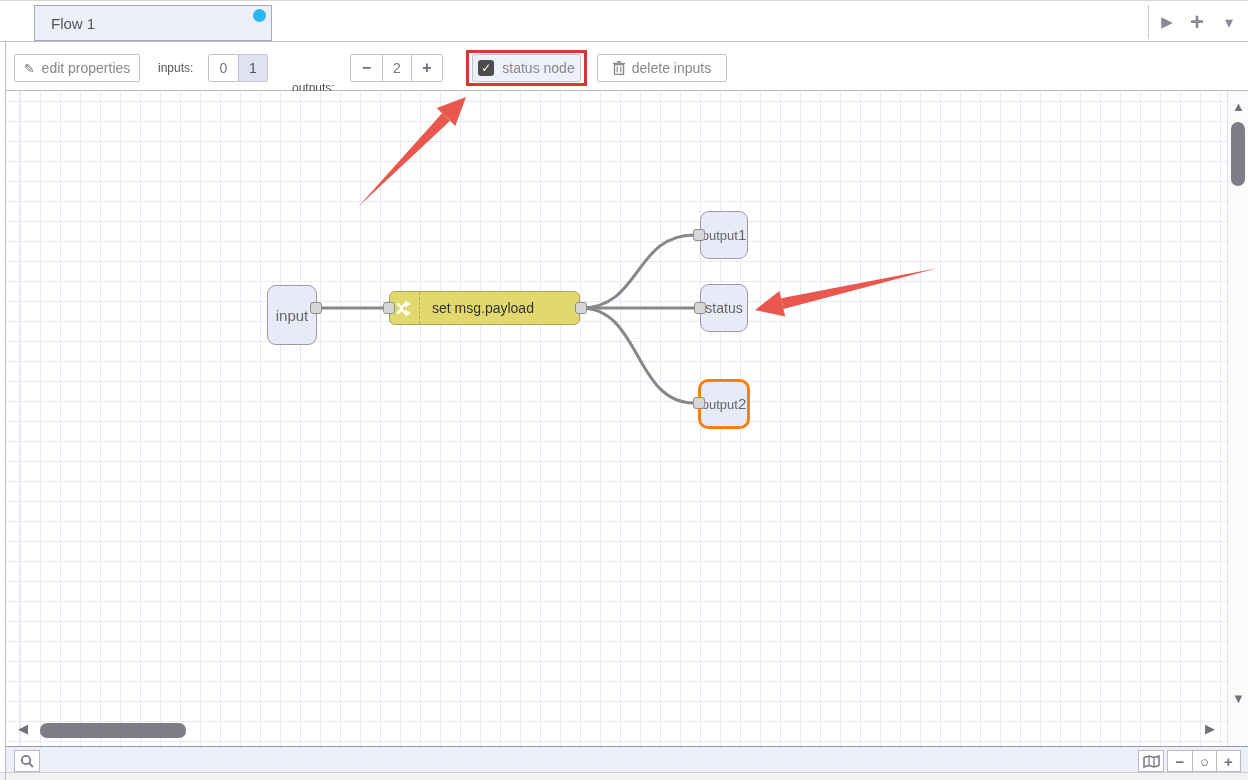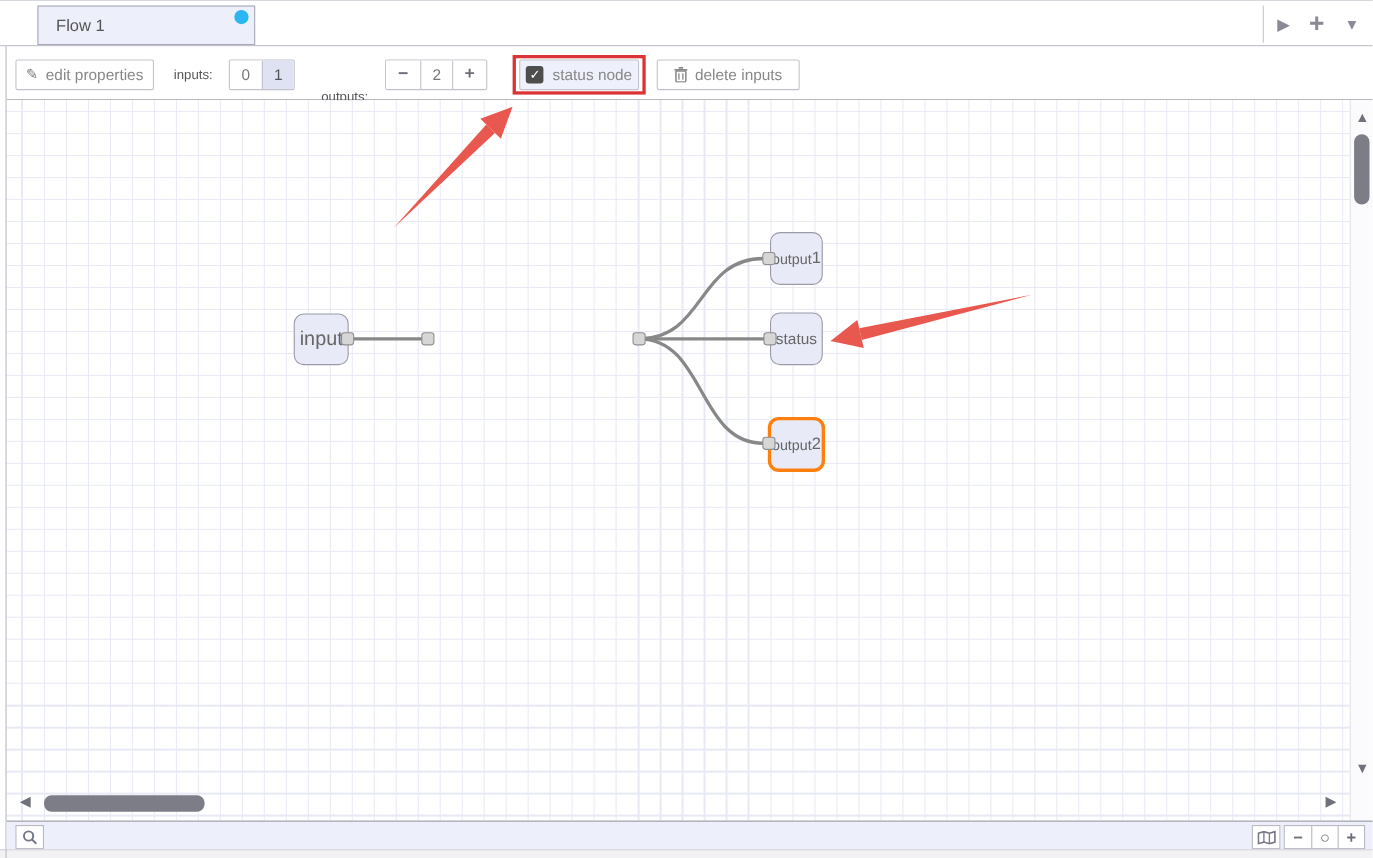--- a/index.html
+++ b/index.html
@@ -6,21 +6,21 @@
   html,body { background:#fff; }
   .screen {
     position:relative; width:1248px; height:780px; overflow:hidden;
     font-family:"Liberation Sans","DejaVu Sans",sans-serif;
     background:#fff; border-top:1px solid #d7d7de;
   }
   
   .tabbar { position:absolute; left:0; top:0; width:1248px; height:41px; background:#fff; }
   .tabbar-line { position:absolute; left:0; top:40px; width:1248px; height:1px; background:#bfbfc9; z-index:1; }
   .tab { position:absolute; top:4px; display:flex; align-items:center; font-size:15px; }
-  .tab.inactive { left:34px; width:198px; height:36px; background:#edeffa; border:1px solid #a8a8b8; color:#555; z-index:0; }
+  .tab.inactive { left:34px; width:238px; height:36px; background:#edeffa; border:1px solid #a8a8b8; color:#555; z-index:0; }
   .tab.inactive .tab-label { padding-left:16px; }
   .tab.active { left:278px; width:242px; height:41px; background:#fff; border:1px solid #9b9ba8; border-bottom:none; color:#3f3f3f; font-weight:bold; z-index:2; }
   .mod-dot { position:absolute; width:13px; height:13px; border-radius:50%; background:#29b6f2; }
   .tab.inactive .mod-dot { right:5px; top:3px; }
   .tab.active .mod-dot { right:6px; top:4px; }
   .subflow-icon { margin-left:10px; margin-right:8px; display:inline-flex; }
   .tabbar-sep { position:absolute; left:1148px; top:4px; width:1px; height:34px; background:#c9c9d2; }
   .tabbar-btn { position:absolute; top:8px; width:26px; height:26px; display:flex; align-items:center; justify-content:center; color:#8a8a94; cursor:pointer; }
   .tb-scroll { left:1154px; font-size:15px; }
   .tb-add { left:1184px; font-size:24px; font-weight:bold; }
@@ -52,21 +52,21 @@
   .canvas { position:absolute; left:6px; top:90px; width:1221px; height:655px; background:#fff;
     background-image:
       repeating-linear-gradient(to right, #e7e9f5 0 1px, transparent 1px 20px),
       repeating-linear-gradient(to bottom, #e7e9f5 0 1px, transparent 1px 20px);
     background-position:14px 10px; overflow:hidden; }
   .wires { position:absolute; left:0; top:0; z-index:1; }
   .node { position:absolute; z-index:2; background:#e8eaf8; border:1px solid #9a9aa8; border-radius:9px;
           display:flex; flex-direction:row; align-items:center; justify-content:center; color:#666; cursor:pointer; }
   .node-small { width:48px; height:48px; font-size:13px; }
   .node-l2 { font-size:15px; margin-top:-1px; }
-  .node-input  { left:261px; top:194px; width:50px; height:47px; font-size:18px;align-items:center; }
+  .node-input  { left:261px; top:194px; width:50px; height:60px; font-size:15px;align-items:center; }
   .node-output1 { left:694px; top:120px; }
   .node-status { left:694px; top:193px; font-size:14px; }
   .node-output2 { left:692px; top:288px; width:52px; height:50px; border:3px solid #ff7f0e; border-radius:10px; font-size:13px; }
   .node-change { position:absolute; left:383px; top:200px; width:191px; height:34px; z-index:2;
                  background:#e2d96e; border:1px solid #ada450; border-radius:6px; display:flex; align-items:center; cursor:pointer; }
   .change-iconbox { width:30px; height:32px; border-right:1px dashed #b6ad52; display:flex; align-items:center; justify-content:center; }
   .change-label { padding-left:12px; font-size:14px; color:#333; }
   .port { position:absolute; width:12px; height:12px; background:#d6d6d6; border:1px solid #8f8f8f; border-radius:3px; z-index:3; cursor:crosshair; }
   .arrows { position:absolute; left:0; top:0; z-index:4; pointer-events:none; }
   
@@ -148,20 +148,33 @@
       <path d="M575,217 C635,217 628,144 688,144" stroke="#888" stroke-width="3" fill="none"></path>
       <path d="M575,217 L694,217" stroke="#888" stroke-width="3" fill="none"></path>
       <path d="M575,217 C635,217 628,312 688,312" stroke="#888" stroke-width="3" fill="none"></path>
     </svg>
 
     <div class="node node-input">
       <span>input</span>
     </div>
     <div class="port" style="left:304px; top:211px;"></div>
 
+    <div class="node-change">
+      <span class="change-iconbox">
+        <span style="display:inline-flex">
+          <svg width="19" height="19" viewBox="0 0 19 19">
+            <path d="M2,14 C7,14 6,5 11,5" stroke="#fff" stroke-width="2.3" fill="none"></path>
+            <path d="M2,5 C7,5 6,14 11,14" stroke="#fff" stroke-width="2.3" fill="none"></path>
+            <polygon points="10,1.5 16,5 10,8.5" fill="#fff"></polygon>
+            <polygon points="10,10.5 16,14 10,17.5" fill="#fff"></polygon>
+          </svg>
+        </span>
+      </span>
+      <span class="change-label">set msg.payload</span>
+    </div>
     <div class="port" style="left:377px; top:211px;"></div>
     <div class="port" style="left:569px; top:211px;"></div>
 
     <div class="node node-small node-output1">
       <span>output</span>
       <span class="node-l2">1</span>
     </div>
     <div class="port" style="left:687px; top:138px;"></div>
 
     <div class="node node-small node-status">

